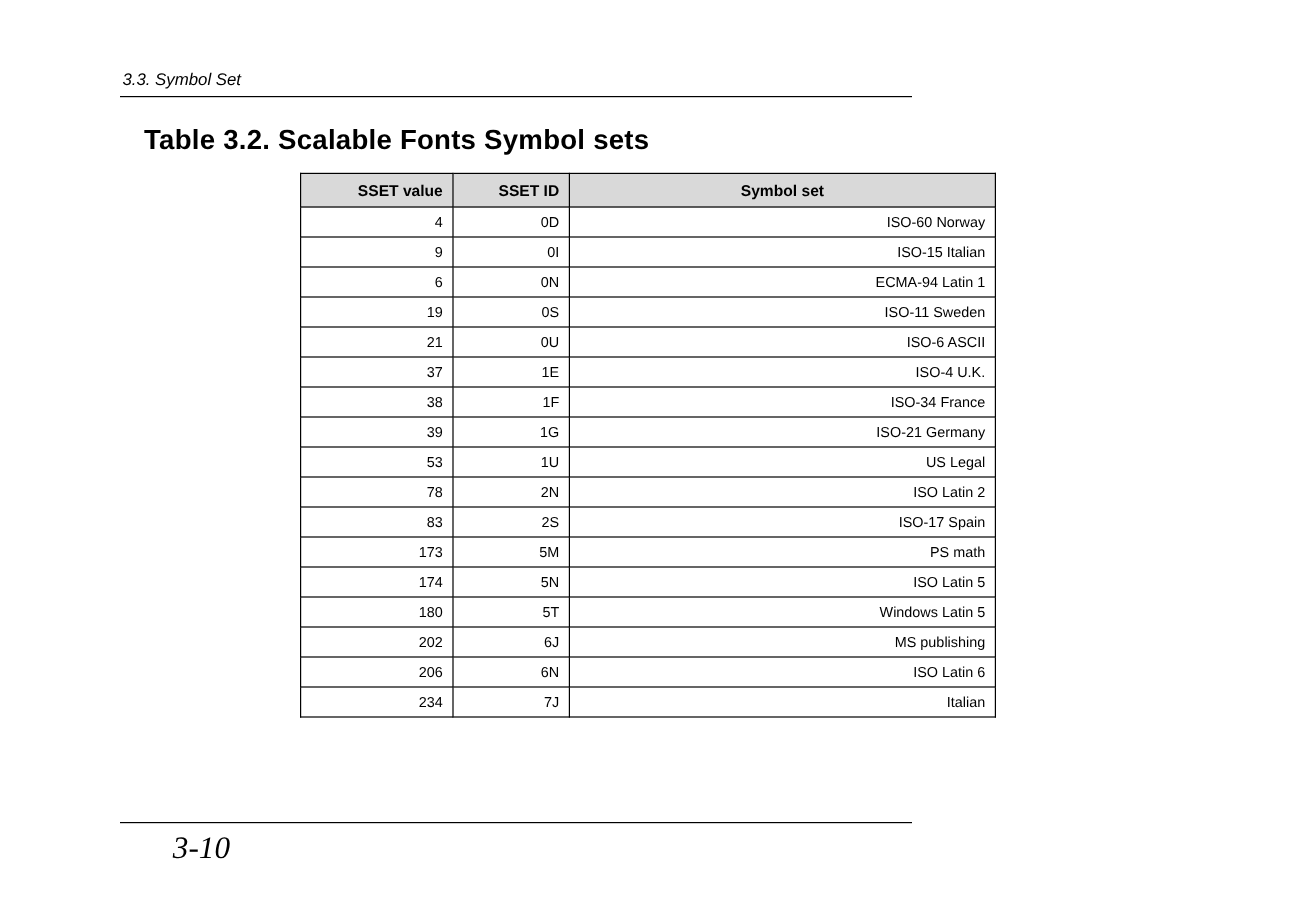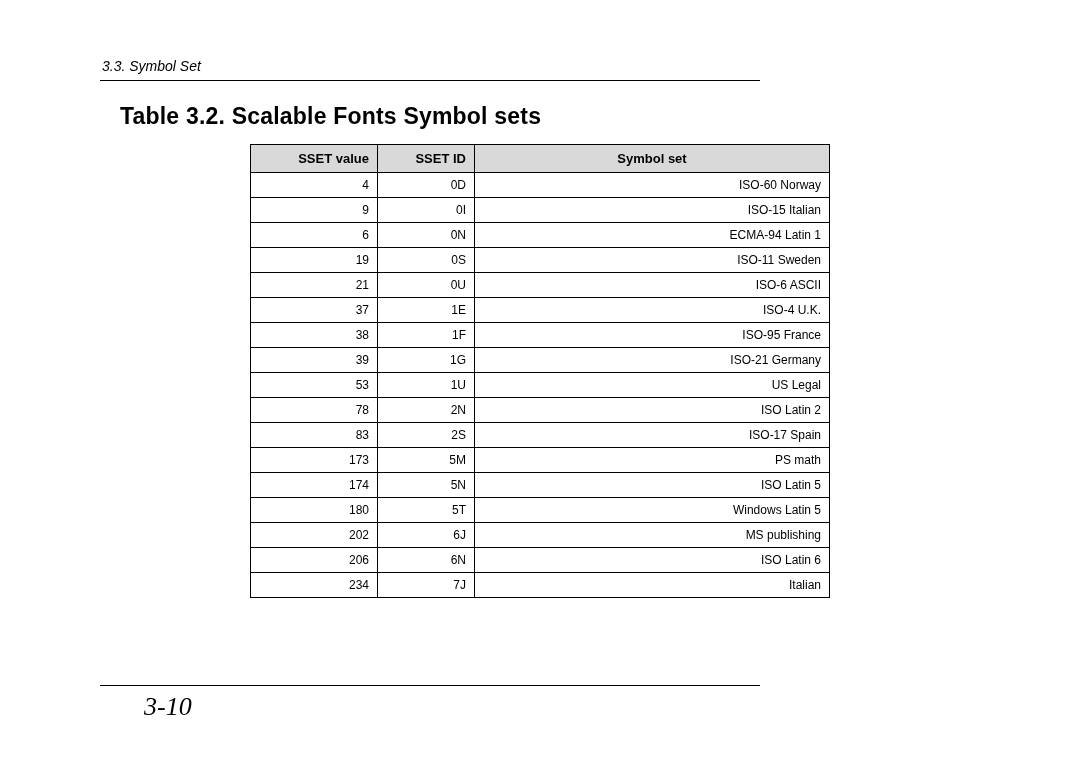--- a/index.html
+++ b/index.html
@@ -124,21 +124,21 @@
             <td>ISO-6 ASCII</td>
           </tr>
           <tr>
             <td class="col-sset-value">37</td>
             <td class="col-sset-id">1E</td>
             <td>ISO-4 U.K.</td>
           </tr>
           <tr>
             <td class="col-sset-value">38</td>
             <td class="col-sset-id">1F</td>
-            <td>ISO-95 France</td>
+            <td>ISO-34 France</td>
           </tr>
           <tr>
             <td class="col-sset-value">39</td>
             <td class="col-sset-id">1G</td>
             <td>ISO-21 Germany</td>
           </tr>
           <tr>
             <td class="col-sset-value">53</td>
             <td class="col-sset-id">1U</td>
             <td>US Legal</td>

